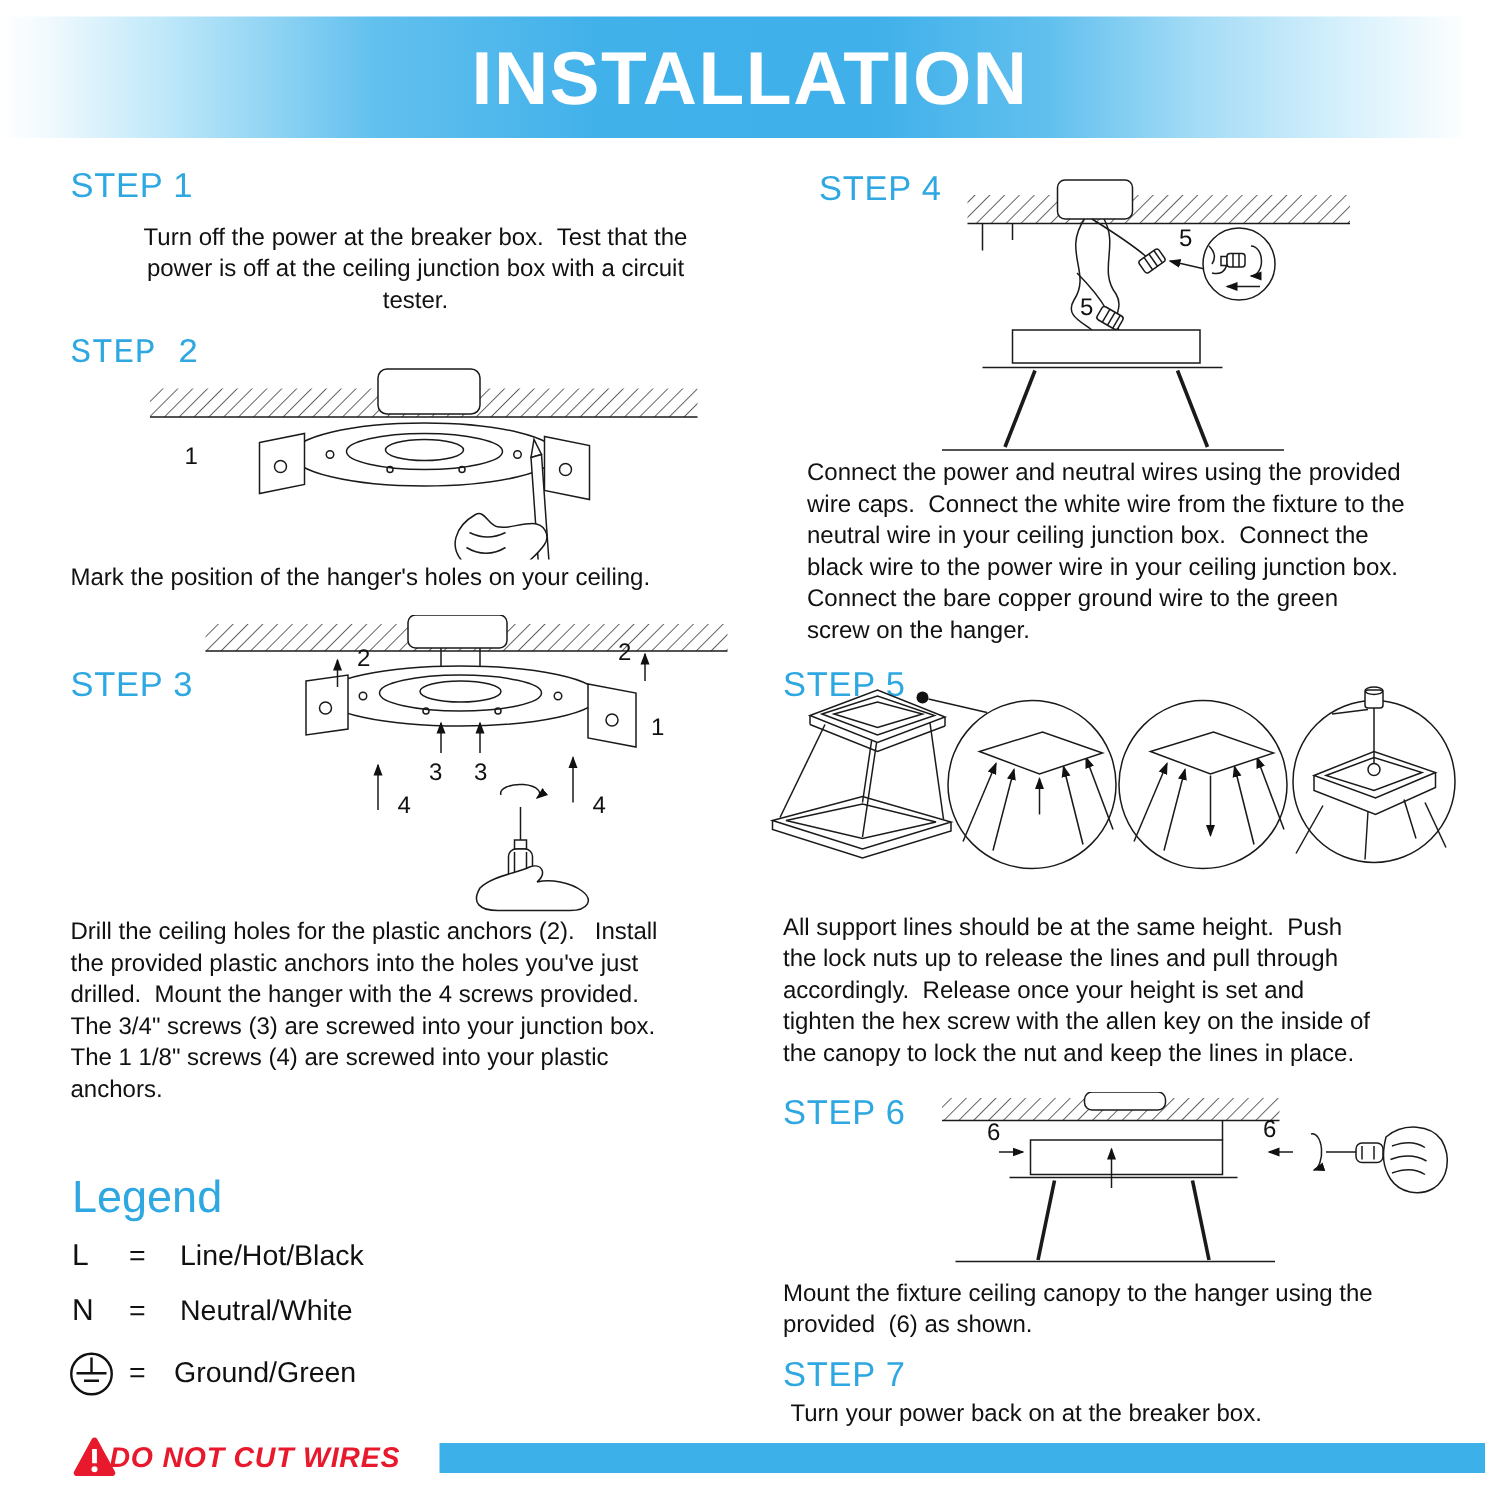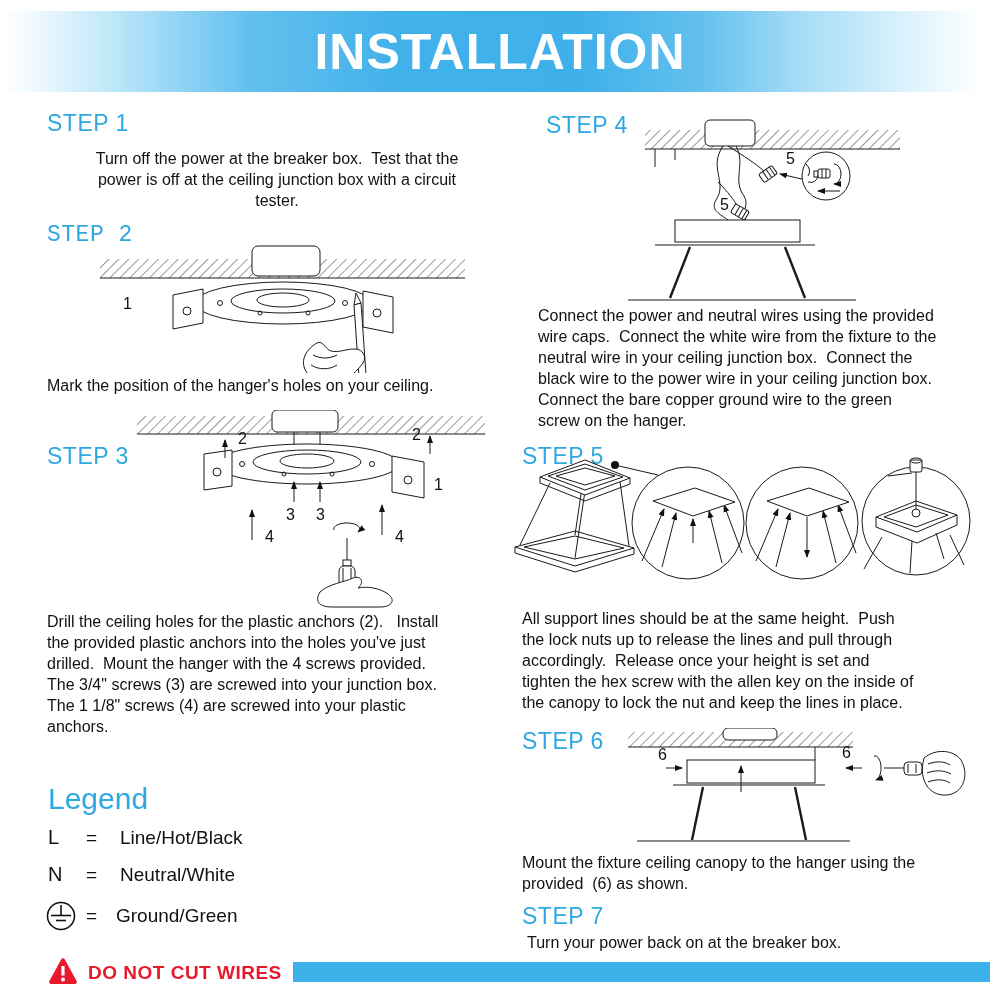--- a/index.html
+++ b/index.html
@@ -364,14 +364,14 @@
 <div class="abs step-h" style="left:522px;top:903px;">STEP 7</div>
 <div class="abs body-txt" style="left:527px;top:932px;width:465px;">Turn your power back on at the breaker box.</div>
 
 <span class="abs" style="left:48px;top:957px;">
   <svg width="30" height="28" viewBox="0 0 30 28">
     <path d="M13.3,2.2 a2,2 0 0 1 3.4,0 L28.6,24 a2,2 0 0 1 -1.7,3 L3.1,27 a2,2 0 0 1 -1.7,-3 Z" fill="#e8192c"></path>
     <rect x="13.4" y="9" width="3.2" height="9.5" fill="#fff"></rect>
     <circle cx="15" cy="22.5" r="2" fill="#fff"></circle>
   </svg>
 </span>
-<div class="abs warn-txt" style="left:88px;top:962px;">DO NOT CUT WIRES</div>
+<div class="abs warn-txt" style="left:73px;top:962px;font-style:italic;">DO NOT CUT WIRES</div>
 <div class="abs blue-bar" style="left:293px;top:962px;width:697px;"></div>
 
 </body></html>

